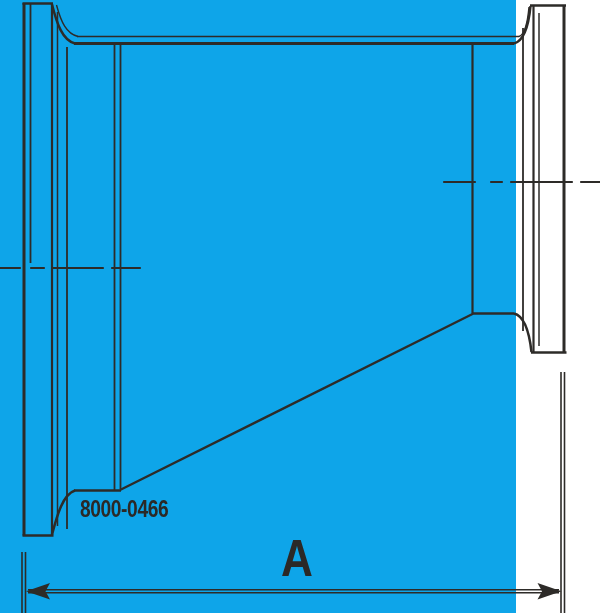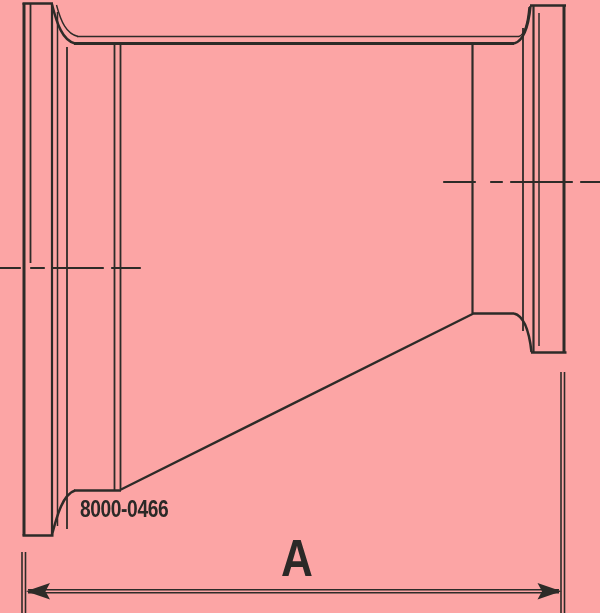--- a/index.html
+++ b/index.html
@@ -6,23 +6,23 @@
     margin: 0;
     padding: 0;
     width: 600px;
     height: 613px;
     overflow: hidden;
     background: #ffffff;
     font-family: "Liberation Sans", sans-serif;
   }
   .canvas {
     position: relative;
-    width: 600px;
+    width: 516px;
     height: 613px;
-    background: #fca5a5;
+    background: #0ea5e9;
   }
   svg { position: absolute; left: 0; top: 0; }
   .label {
     position: absolute;
     color: #2b2927;
     font-weight: bold;
     white-space: nowrap;
     transform-origin: left top;
   }
   .part-number {

